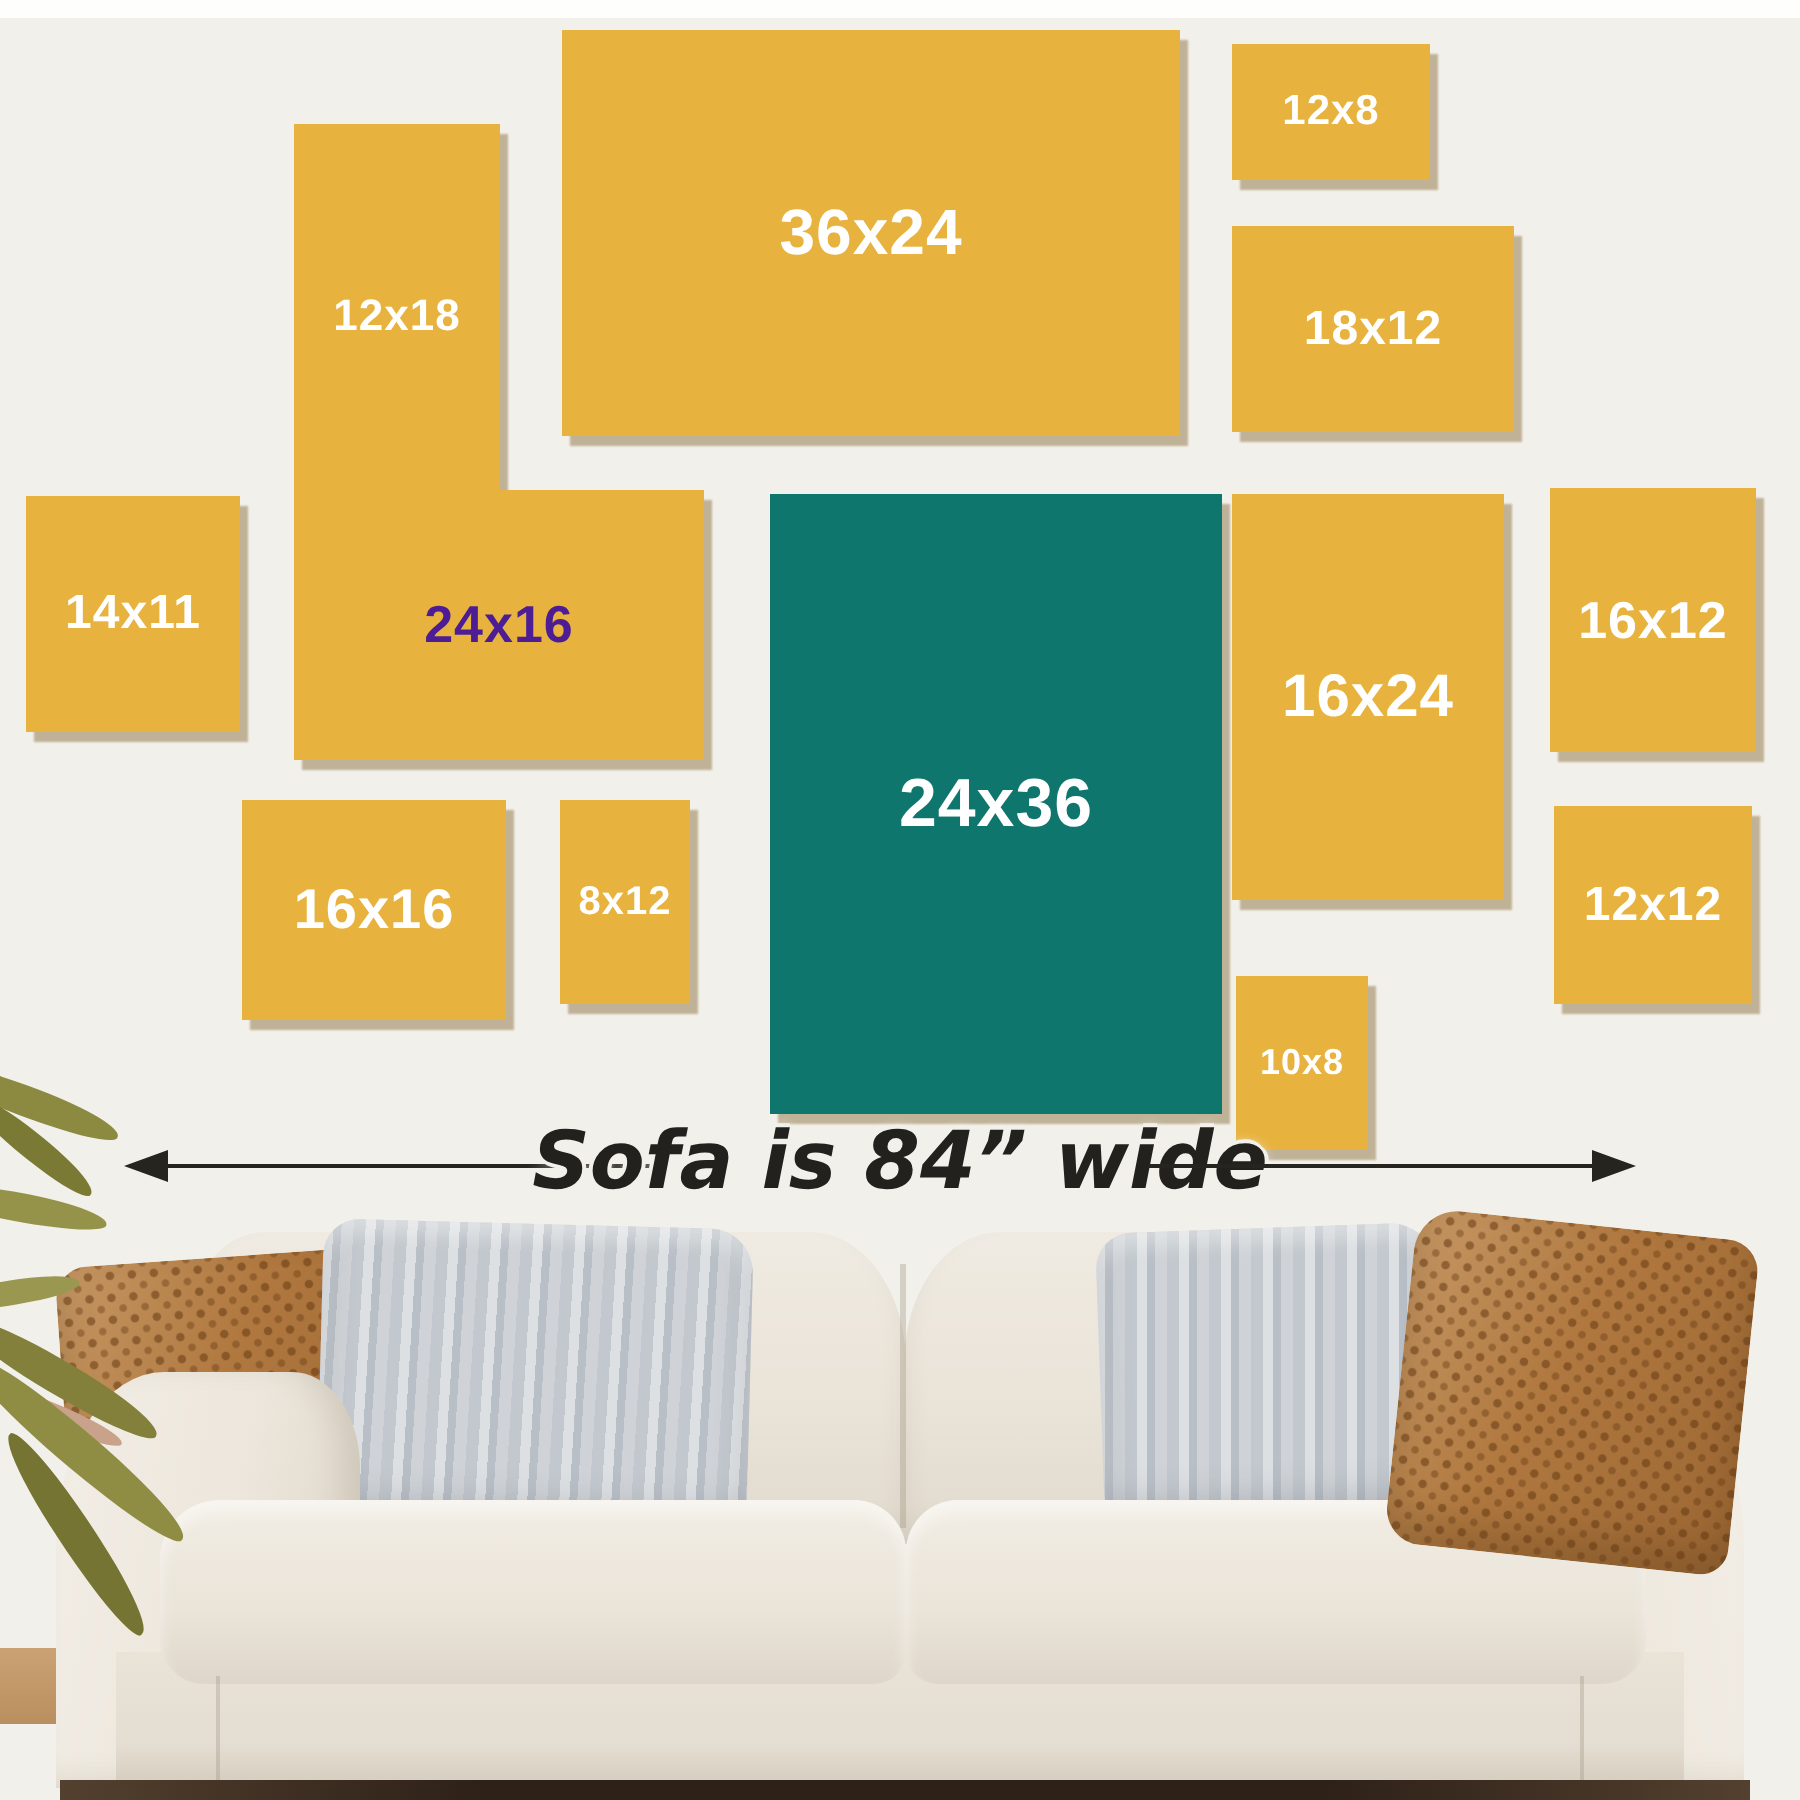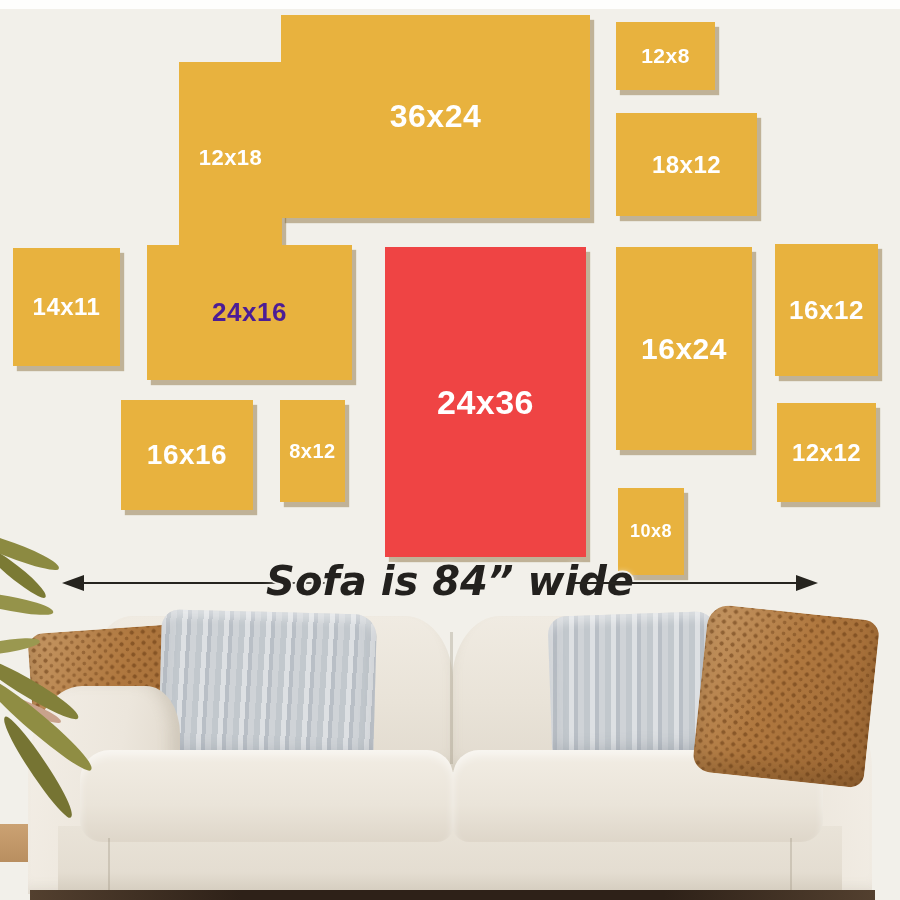--- a/index.html
+++ b/index.html
@@ -115,39 +115,39 @@
   }
 </style>
 </head>
 <body>
 
 <div class="stage">
 
   <div class="top-strip"></div>
 
   <div>
-      <div class="frame" style="left: 147px; top: 62px; width: 103px; height: 192px; background: rgb(232, 178, 62); margin-left: 32px;">
+      <div class="frame" style="left: 147px; top: 62px; width: 103px; height: 192px; background: rgb(232, 178, 62);">
         <span class="frame-label" style="font-size: 22px; color: rgb(255, 255, 255);">12x18</span>
       </div>
       <div class="frame" style="left: 281px; top: 15px; width: 309px; height: 203px; background: rgb(232, 178, 62);">
         <span class="frame-label" style="font-size: 32px; color: rgb(255, 255, 255);">36x24</span>
       </div>
       <div class="frame" style="left: 616px; top: 22px; width: 99px; height: 68px; background: rgb(232, 178, 62); justify-content: center;">
         <span class="frame-label" style="font-size: 21px; color: rgb(255, 255, 255);">12x8</span>
       </div>
       <div class="frame" style="left: 616px; top: 113px; width: 141px; height: 103px; background: rgb(232, 178, 62);">
         <span class="frame-label" style="font-size: 24px; color: rgb(255, 255, 255);">18x12</span>
       </div>
       <div class="frame" style="left: 13px; top: 248px; width: 107px; height: 118px; background: rgb(232, 178, 62);">
         <span class="frame-label" style="font-size: 24px; color: rgb(255, 255, 255);">14x11</span>
       </div>
       <div class="frame" style="left: 147px; top: 245px; width: 205px; height: 135px; background: rgb(232, 178, 62);">
         <span class="frame-label" style="font-size: 26px; color: #4c1d95;">24x16</span>
       </div>
-      <div class="frame" style="left: 385px; top: 247px; width: 201px; height: 310px; background: #ef4444;">
+      <div class="frame" style="left: 385px; top: 247px; width: 226px; height: 310px; background: #0f766e;">
         <span class="frame-label" style="font-size: 34px; color: rgb(255, 255, 255);">24x36</span>
       </div>
       <div class="frame" style="left: 616px; top: 247px; width: 136px; height: 203px; background: rgb(232, 178, 62);">
         <span class="frame-label" style="font-size: 30px; color: rgb(255, 255, 255);">16x24</span>
       </div>
       <div class="frame" style="left: 775px; top: 244px; width: 103px; height: 132px; background: rgb(232, 178, 62);">
         <span class="frame-label" style="font-size: 26px; color: rgb(255, 255, 255);">16x12</span>
       </div>
       <div class="frame" style="left: 121px; top: 400px; width: 132px; height: 110px; background: rgb(232, 178, 62);">
         <span class="frame-label" style="font-size: 28px; color: rgb(255, 255, 255);">16x16</span>

